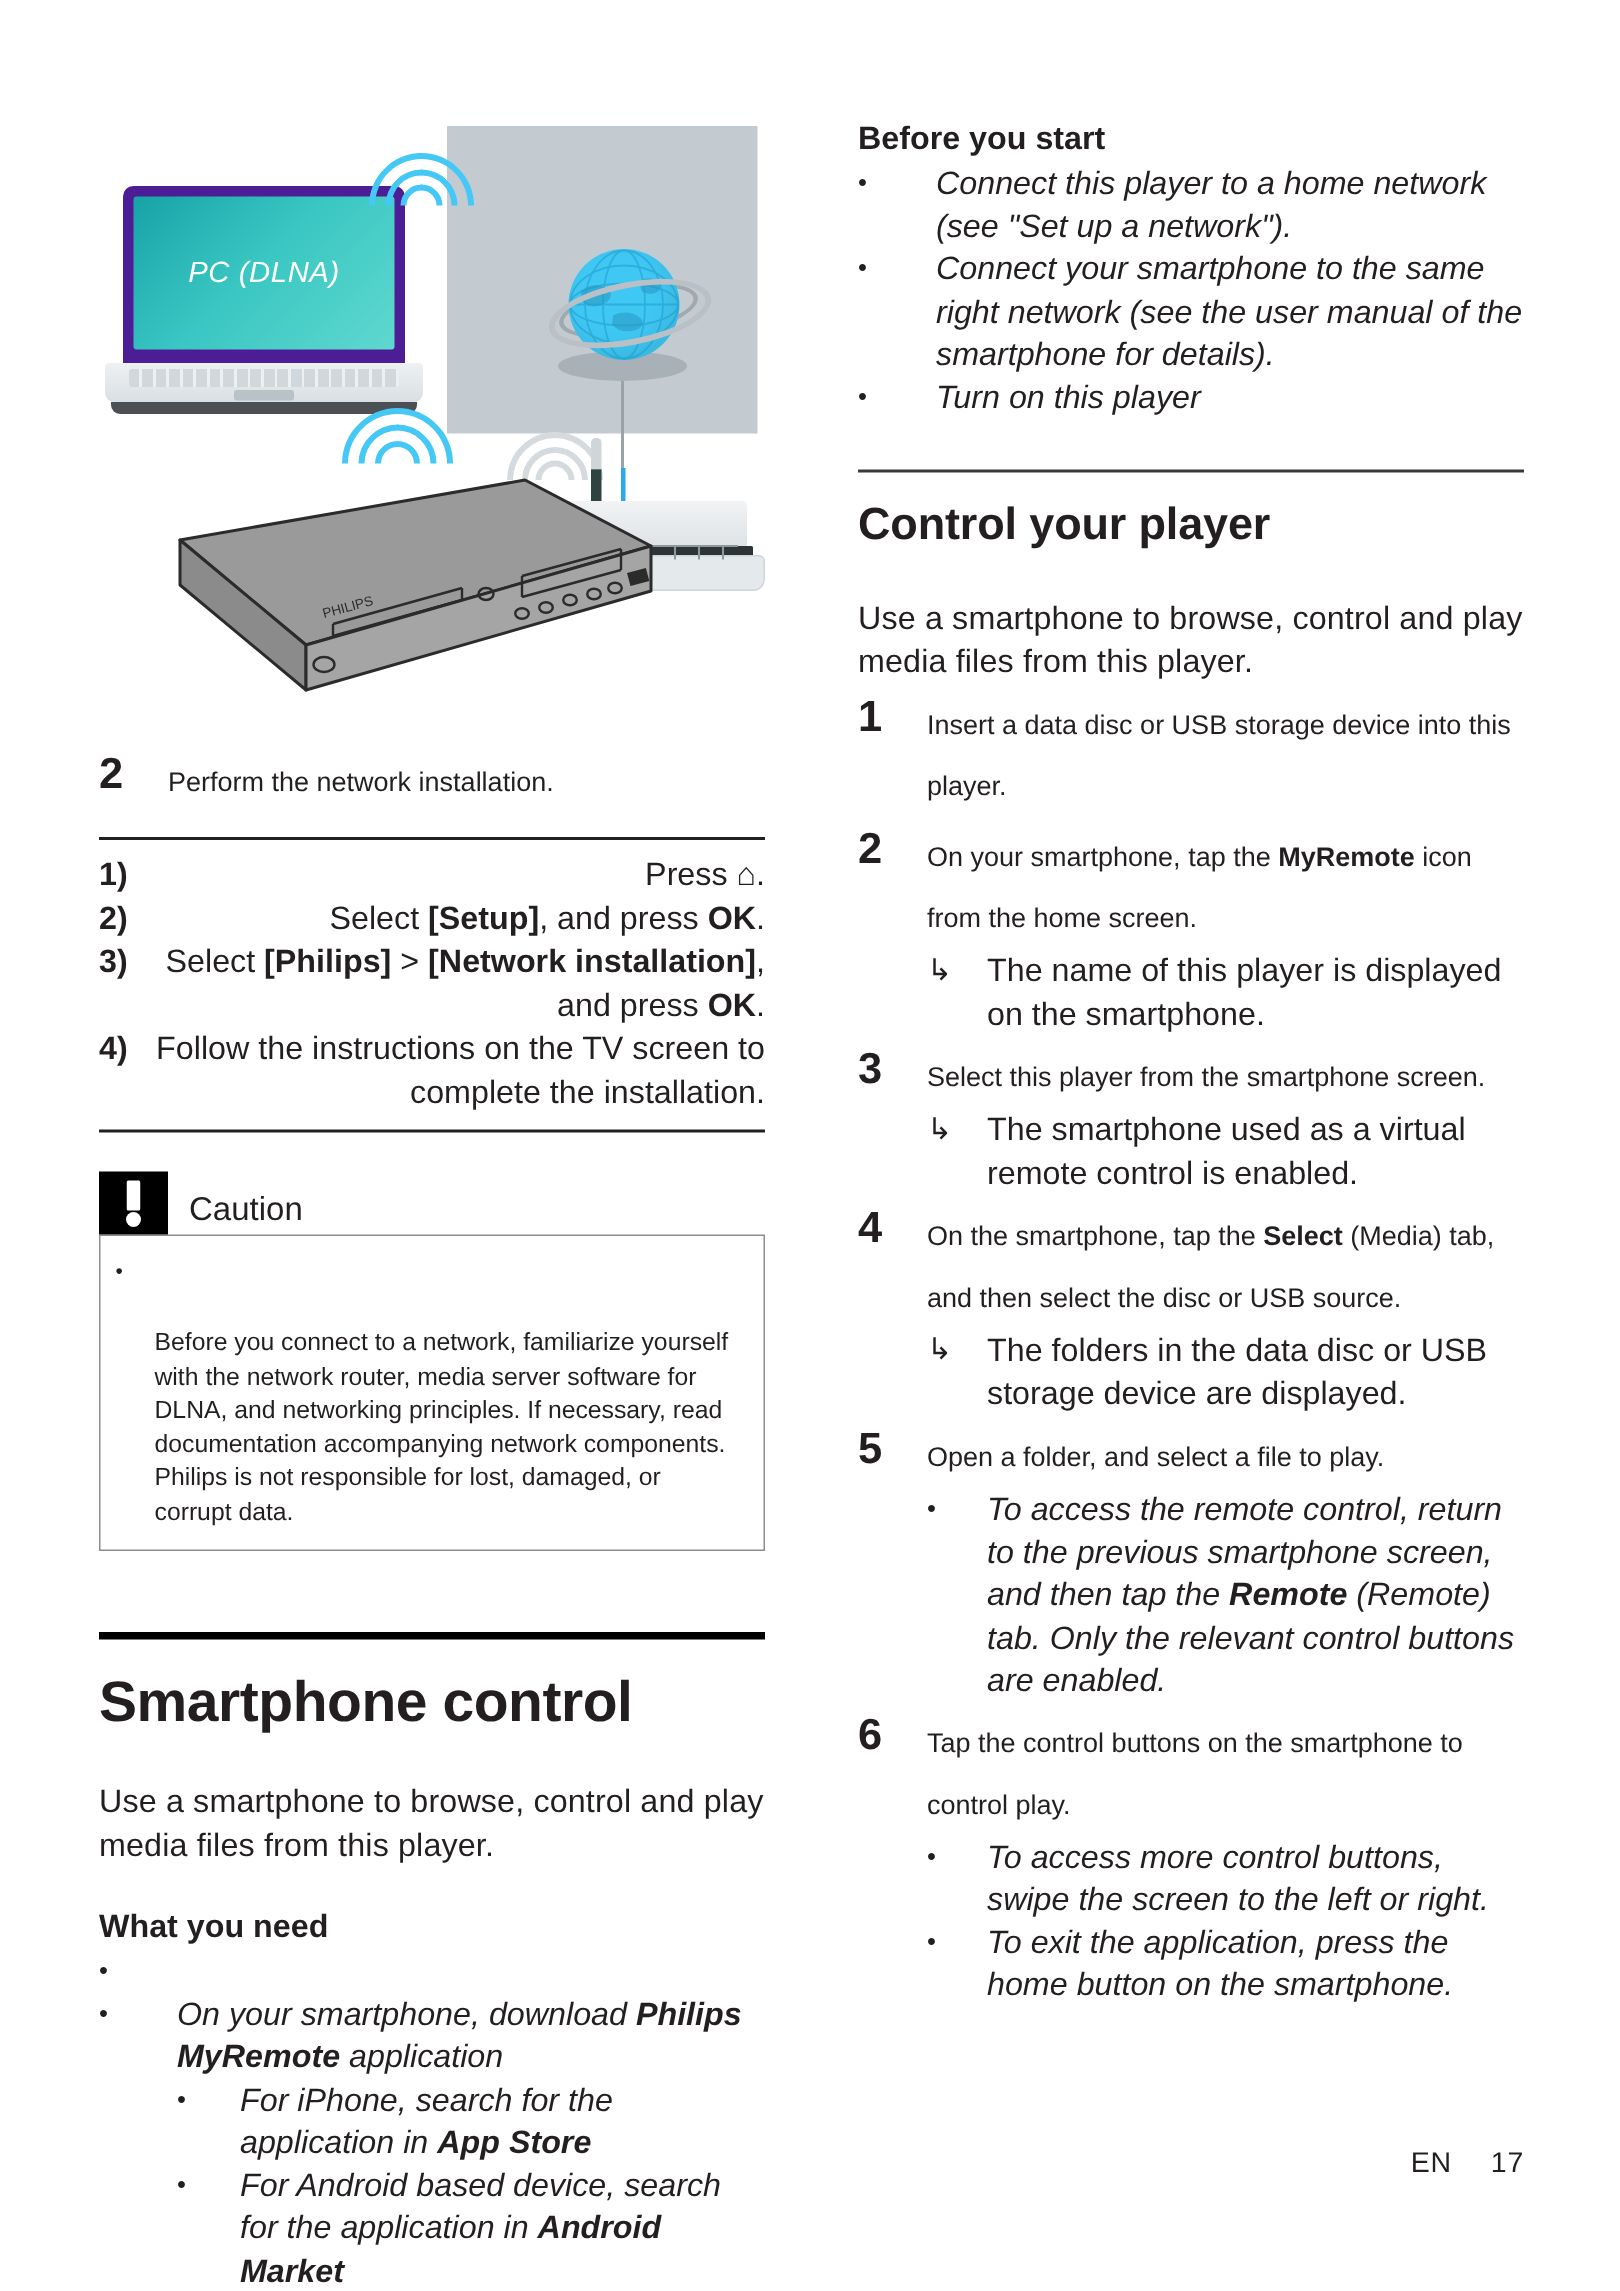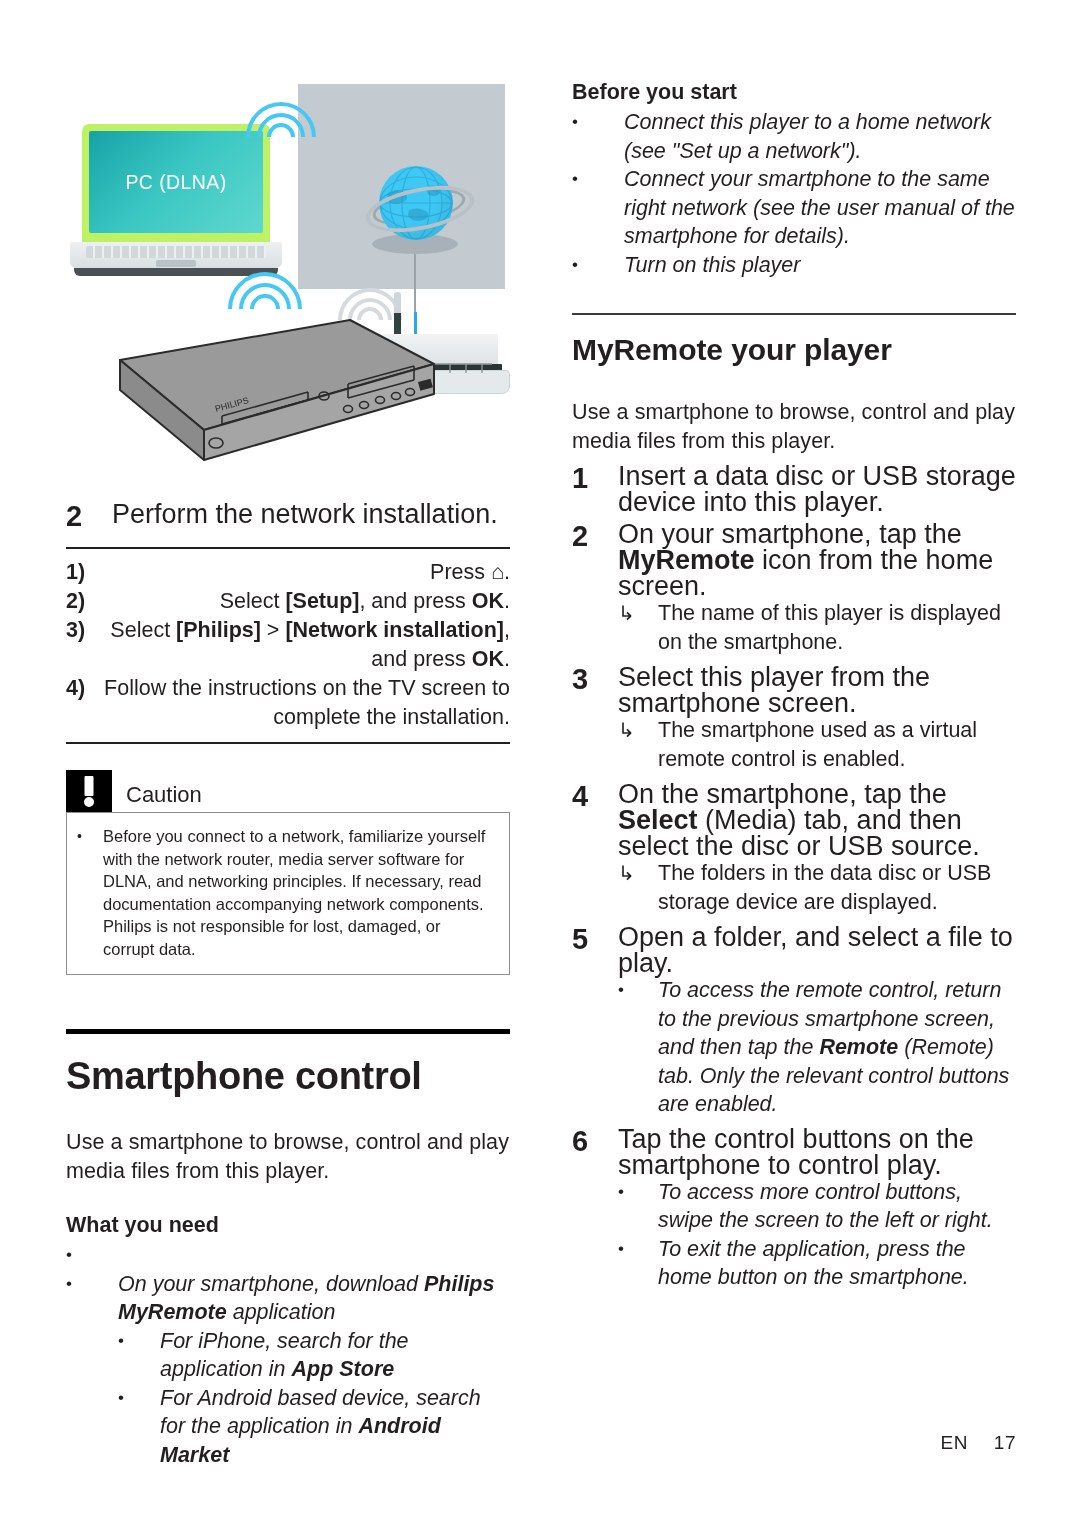--- a/index.html
+++ b/index.html
@@ -39,21 +39,21 @@
   .rule-thin{height:2px;background:#231f20;width:100%;}
   .rule-thick{height:5px;background:#000;width:100%;}
 
   
   .step{display:flex;margin-top:6px;}
   .step .num{
     width:46px;flex:0 0 46px;
     font-size:29px;line-height:30px;font-weight:700;
     text-align:left;padding-top:0px;
   }
-  .step .txt{flex:1;font-size:27px;line-height:26px;}
+  .step .txt{flex:1;font-size:18px;line-height:41px;}
 
   
   .olist{margin:0;padding:0;list-style:none;}
   .olist li{display:flex;font-size:21.5px;line-height:29px;}
   .olist li .mk{width:34px;flex:0 0 34px;font-weight:700;}
   .olist li .tx{flex:1;text-align:right;}
 
   
   .blist{margin:0;padding:0;list-style:none;}
   .blist > li{display:flex;font-size:21.5px;line-height:28.5px;}
@@ -89,21 +89,21 @@
     padding-bottom:4px;
   }
   .caution-body{
     border:1.5px solid #8d8d8d;border-top:1.5px solid #8d8d8d;
     padding:12px 14px 14px 10px;
     margin-top:0px;
   }
   .caution-body ul{margin:0;padding:0;list-style:none;}
   .caution-body li{display:flex;font-size:16.5px;line-height:22.5px;}
   .caution-body li .bul{width:26px;flex:0 0 26px;font-size:14px;}
-  .caution-body li .tx{flex:1;}
+  .caution-body li .tx{flex:1;margin-top:48px;}
 
   
   .footer{
     position:absolute;left:0;right:64px;top:1432px;
     text-align:right;font-size:19px;letter-spacing:.5px;
   }
   .footer .lang{margin-right:26px;}
 
   
   .illo{position:absolute;left:66px;top:62px;width:452px;height:430px;}
@@ -170,21 +170,21 @@
     position:absolute;border:4px solid #45c8f5;border-radius:50%;
     border-right-color:transparent;border-bottom-color:transparent;
     transform:rotate(45deg);
   }
   .wifi.grey span{border-color:#d5dade;border-right-color:transparent;border-bottom-color:transparent;}
 
   
   .laptop{position:absolute;left:4px;top:62px;width:212px;height:160px;}
   .lid{
     position:absolute;left:12px;top:0;width:188px;height:120px;
-    background:#bef264;border-radius:7px 7px 2px 2px;
+    background:#4c1d95;border-radius:7px 7px 2px 2px;font-style:italic;
   }
   .screen{
     position:absolute;left:7px;top:7px;right:7px;bottom:11px;
     background:linear-gradient(135deg,#17a2a6 0%,#39c6c2 45%,#5fd8cf 100%);
     border-radius:2px;
     display:flex;align-items:center;justify-content:center;
   }
   .screen .label{
     color:#fff;font-size:19.5px;letter-spacing:.4px;font-weight:400;
   }
@@ -420,21 +420,21 @@
         <span class="tx">Connect your smartphone to the same right network (see the user manual of the smartphone for details).</span>
       </li>
       <li>
         <span class="bul">•</span>
         <span class="tx">Turn on this player</span>
       </li>
     </ul>
 
     <div class="rule-thin" style="margin-top:34px;background:#3a3a3a;height:2px;"></div>
 
-    <h2 class="section-title" style="margin-top:17px;">MyRemote your player</h2>
+    <h2 class="section-title" style="margin-top:17px;">Control your player</h2>
 
     <p class="body-text" style="margin:30px 0 0 0;">Use a smartphone to browse, control and play media files from this player.</p>
 
     <div class="step" style="margin-top:8px;">
       <div class="num">1</div>
       <div class="txt">Insert a data disc or USB storage device into this player.</div>
     </div>
 
     <div class="step">
       <div class="num">2</div>

